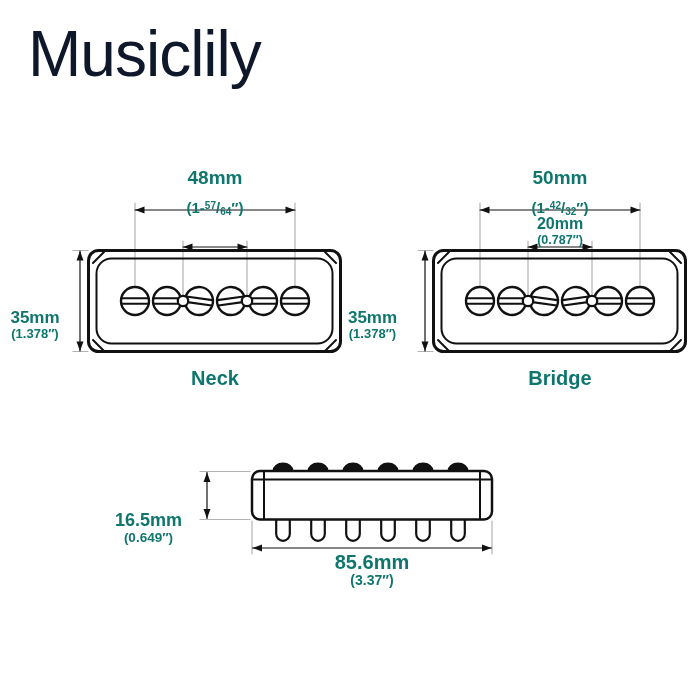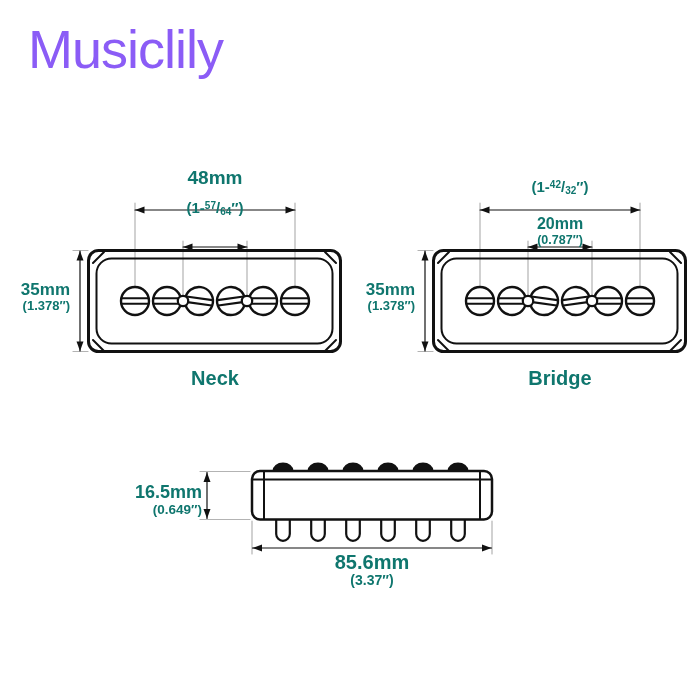--- a/index.html
+++ b/index.html
@@ -1,26 +1,26 @@
 <!DOCTYPE html>
 <html><head>
 <meta charset="utf-8">
 <style>
   html,body{margin:0;padding:0;background:#fff;}
   .canvas{
     position:relative;width:700px;height:700px;background:#ffffff;
     font-family:"Liberation Sans", sans-serif;color:#111;overflow:hidden;
   }
   .logo{
-    position:absolute;left:28px;top:22px;font-size:54px;font-weight:400;
-    letter-spacing:-1px;line-height:1;color:#8b5cf6;
+    position:absolute;left:28px;top:22px;font-size:64px;font-weight:400;
+    letter-spacing:-1px;line-height:1;color:#0f172a;
   }
   svg.drawing{position:absolute;left:0;top:0;}
   .dim-block{position:absolute;text-align:center;line-height:1.12;color:#0f766e;font-weight:bold;}
-  .dim-block.right{text-align:right;}
+  .dim-block.right{text-align:center;margin-top:28px;}
   .v-lg{font-size:19px;}
   .i-lg{font-size:15px;margin-top:12px;}
   .v-md{font-size:16px;}
   .i-md{font-size:12.5px;}
   .v-35{font-size:17px;}
   .i-35{font-size:13px;}
   .v-h{font-size:18px;}
   .i-h{font-size:13.5px;}
   .v-len{font-size:20px;}
   .i-len{font-size:14px;}
@@ -206,20 +206,21 @@
   </div>
   <div class="dim-block" style="left:135px;top:215px;width:160px;">
   </div>
   <div class="dim-block right" style="left:0px;top:280px;width:70px;">
     <div class="v-35">35mm</div>
     <div class="i-35">(1.378″)</div>
   </div>
   <div class="part-label" style="left:115px;top:367px;width:200px;">Neck</div>
 
   <div class="dim-block" style="left:460px;top:167px;width:200px;">
+    <div class="v-lg">50mm</div>
     <div class="i-lg"><span>(1-</span><sup class="fr-n">42</sup><span>/</span><sub class="fr-d">32</sub><span>″)</span></div>
   </div>
   <div class="dim-block" style="left:480px;top:215px;width:160px;">
     <div class="v-md">20mm</div>
     <div class="i-md">(0.787″)</div>
   </div>
   <div class="dim-block right" style="left:330px;top:280px;width:85px;">
     <div class="v-35">35mm</div>
     <div class="i-35">(1.378″)</div>
   </div>

